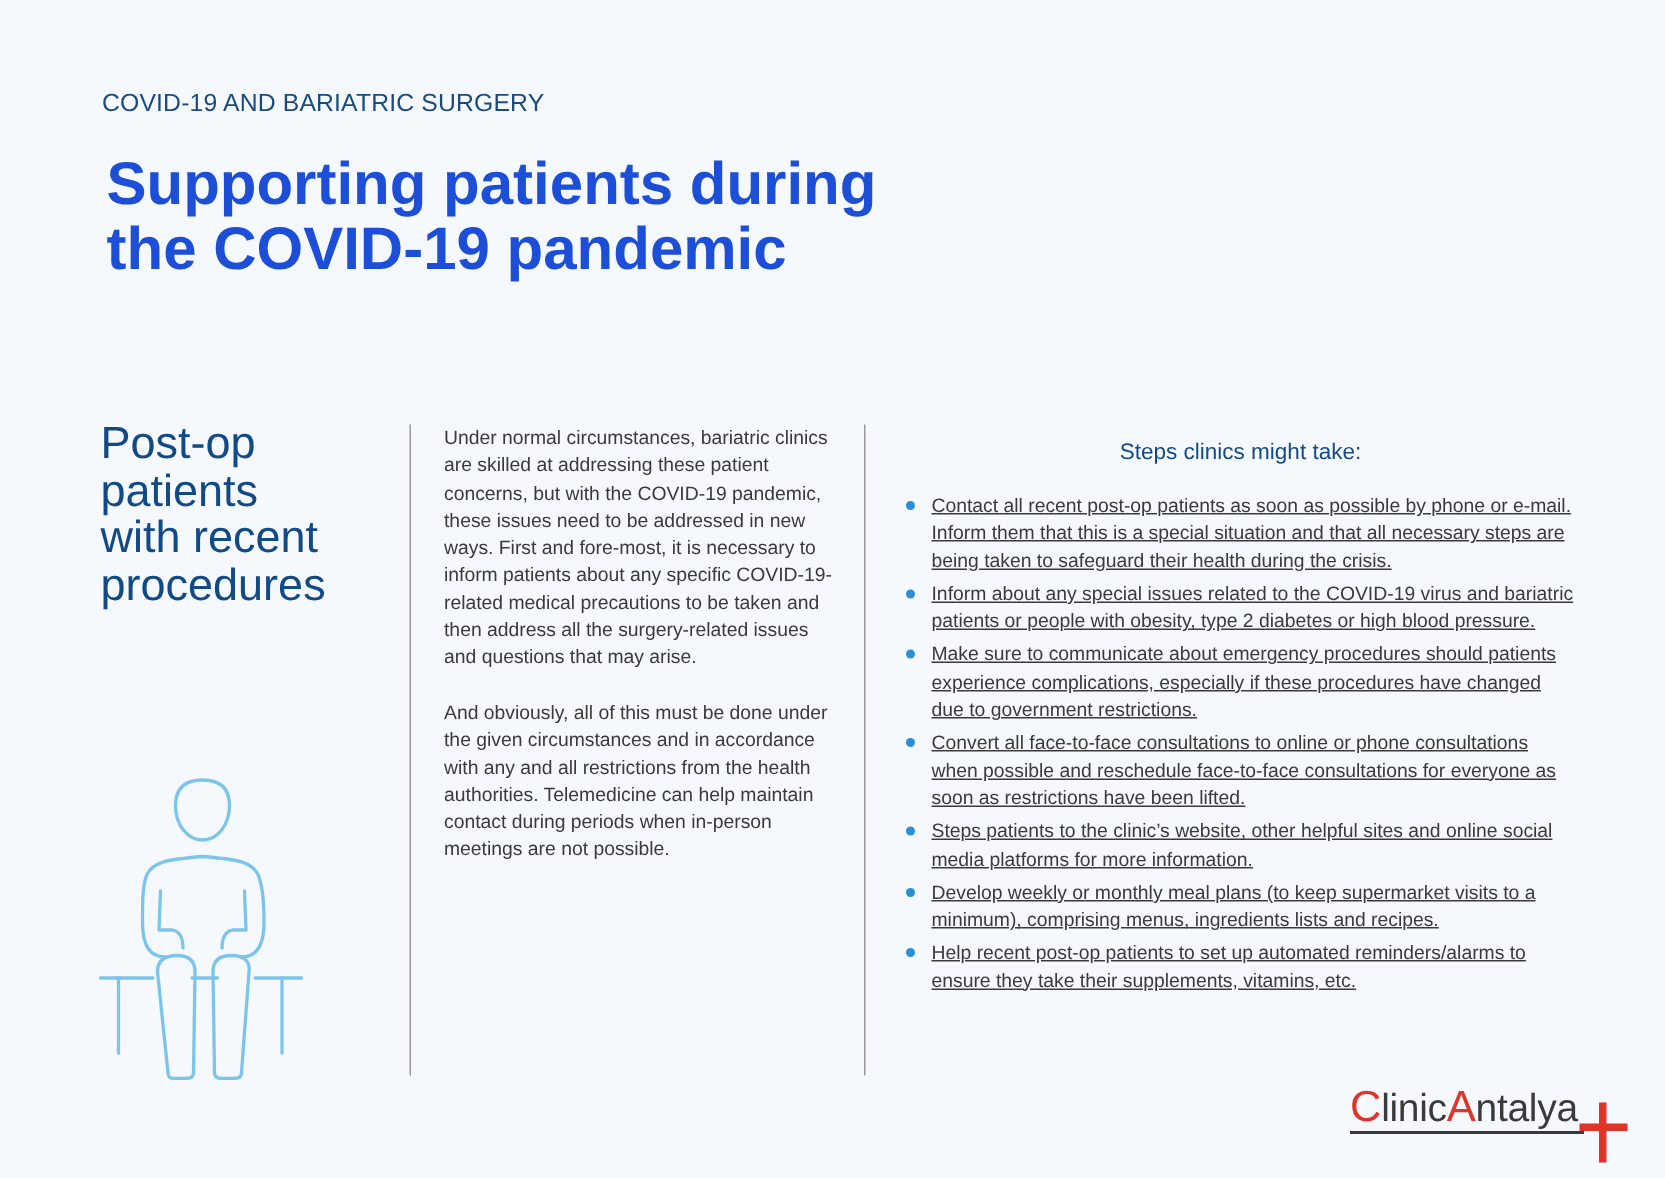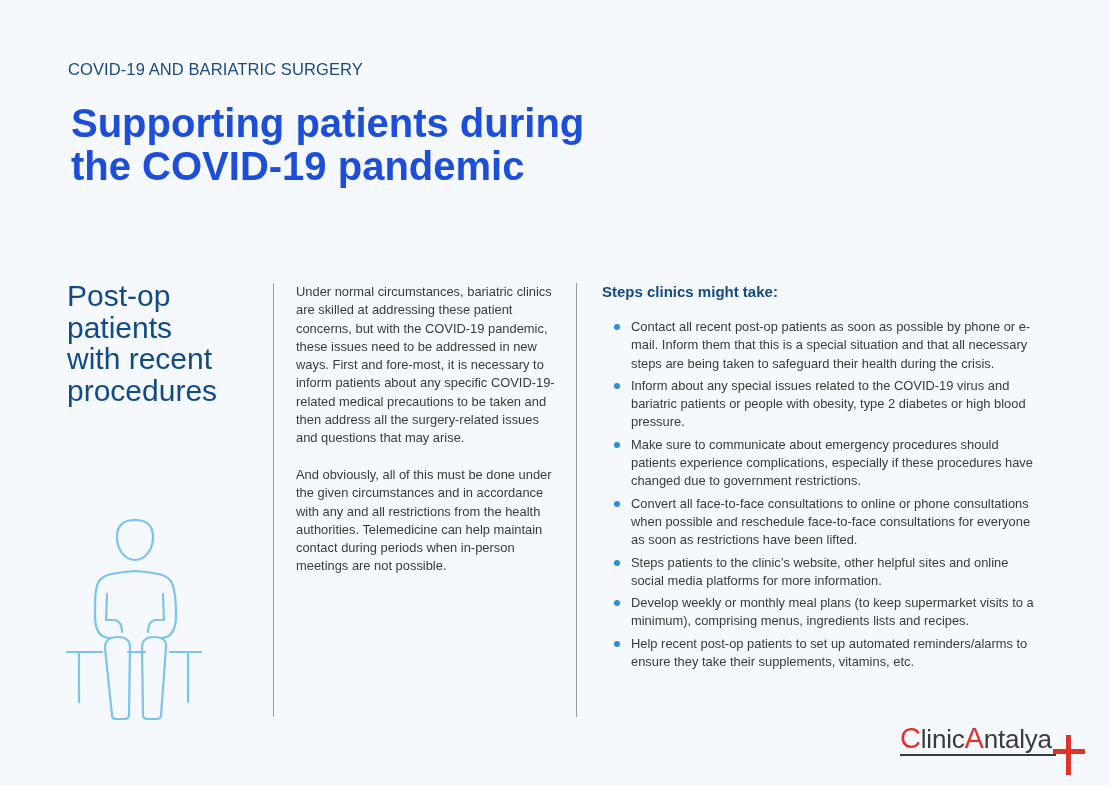--- a/index.html
+++ b/index.html
@@ -64,29 +64,31 @@
       margin: 0 0 18.3px 0;
     }
     .steps-col {
       position: absolute;
       left: 602px;
       top: 283px;
       width: 450px;
     }
     .steps-title {
       font-size: 15px;
-      font-weight: bold;
+      font-weight: normal;
       color: #124a86;
-      margin: 0 0 17px 0;
+      margin: 10px 0 17px 0;
       line-height: 18px;
+      text-align: center;
     }
     .steps-list {
       list-style: none;
-      margin: 10px;
+      margin: 0;
       padding: 0;
+      text-decoration: underline;
     }
     .steps-list li {
       position: relative;
       padding-left: 19px;
       font-size: 12.9px;
       line-height: 18.3px;
       color: #3a3a3a;
       margin-bottom: 4px;
     }
     .steps-list li .bullet {

